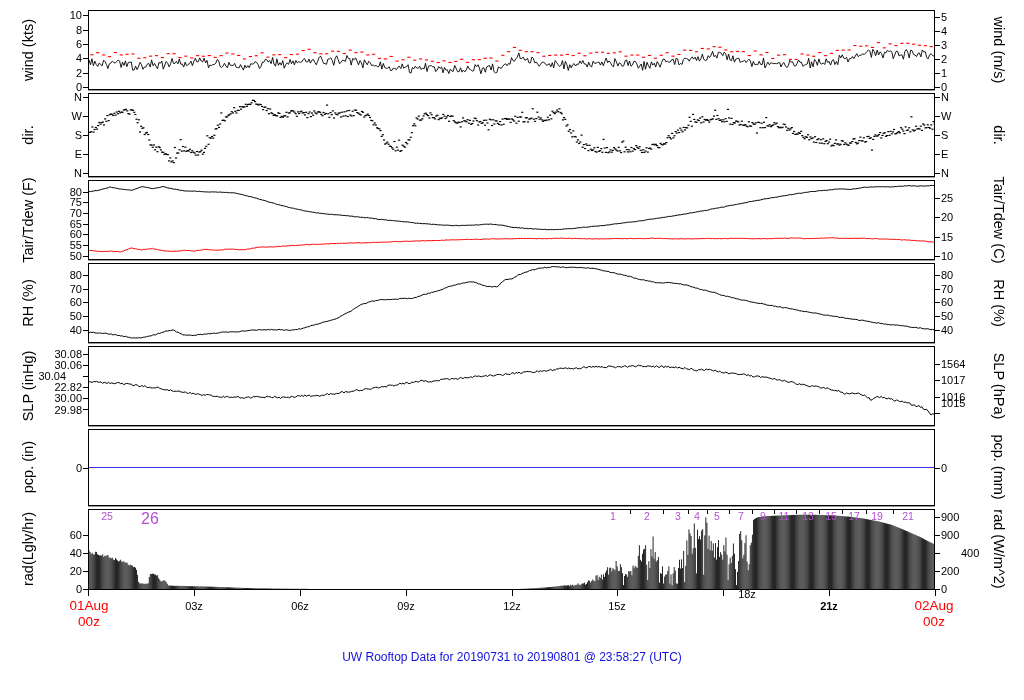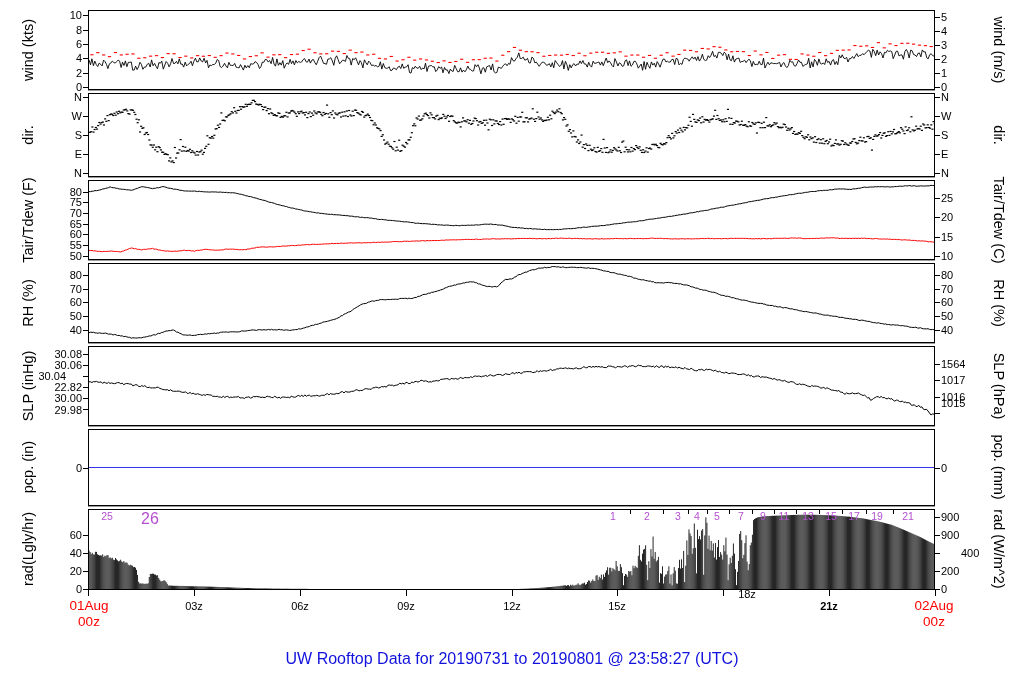--- a/index.html
+++ b/index.html
@@ -12,21 +12,21 @@
   .tl-left{width:46px;text-align:right;}
   .tl-right{text-align:left;}
   .axis-title-left{position:absolute;white-space:nowrap;font-size:14.5px;color:#000;
       transform:translate(-50%,-50%) rotate(-90deg);}
   .axis-title-right{position:absolute;white-space:nowrap;font-size:14.5px;color:#000;
       transform:translate(-50%,-50%) rotate(90deg);}
   .xlabel{position:absolute;font-size:11px;color:#000;transform:translateX(-50%);}
   .endlabel{position:absolute;font-size:13.5px;transform:translateX(-50%);}
   .annot{position:absolute;white-space:nowrap;}
   #chart-title{position:absolute;left:512px;top:650px;transform:translateX(-50%);
-      font-size:16px;white-space:nowrap;}
+      font-size:12px;white-space:nowrap;}
   svg{display:block;}
 </style>
 </head>
 <body>
 
 <div id="app">
 
   <div class="axis-title-left" style="left:28px;top:50px;">wind (kts)</div>
   <div class="axis-title-left" style="left:28px;top:135px;">dir.</div>
   <div class="axis-title-left" style="left:28px;top:220px;">Tair/Tdew (F)</div>

